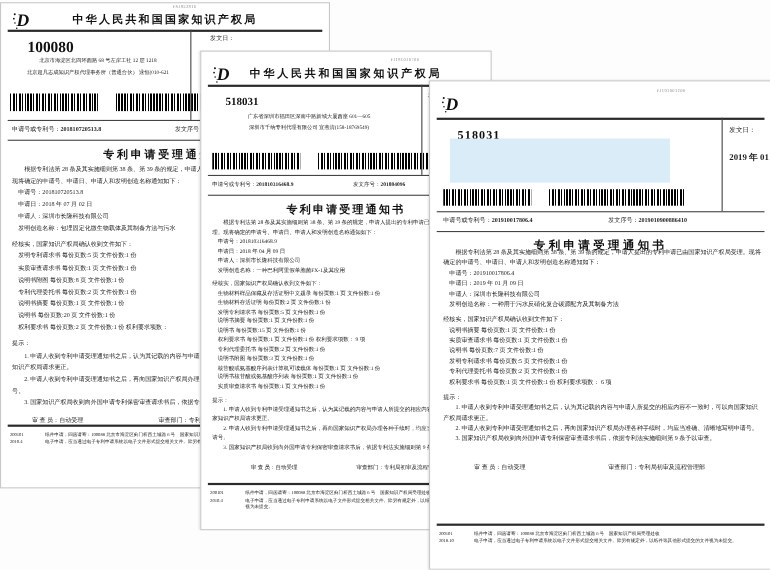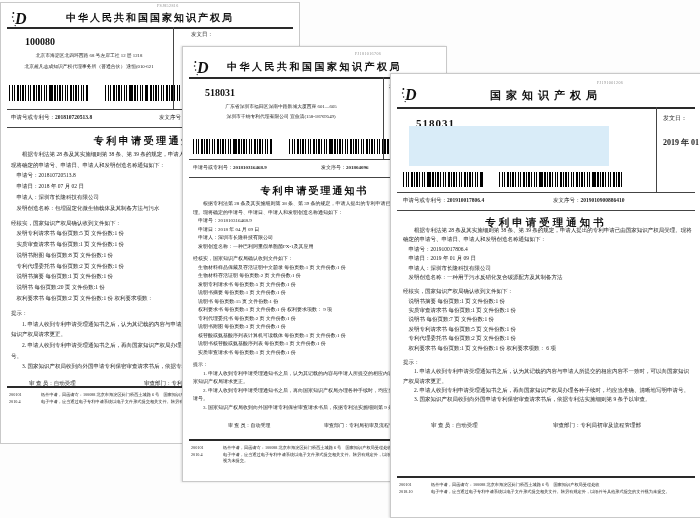--- a/index.html
+++ b/index.html
@@ -40,21 +40,21 @@
   .dept{position:absolute;top:0}
   .footer-row{position:absolute;left:8px;right:8px;display:flex;gap:6px;font-size:4.2px;line-height:1.55;color:#222}
   .form-code{min-width:26px}
   .footer-note{flex:1}
   
   .doc1{left:0;top:2px;width:300px;height:442px;z-index:1}
   .doc1 .corner-code{left:156px;top:0}
   .doc1 .logo{left:10px;top:6px}
   .doc1 .doc-header{top:8px;font-size:10px;letter-spacing:2px}
   .doc1 .hr-top{top:24px}
-  .doc1 .postcode{left:24px;top:33px;font-size:10px}
+  .doc1 .postcode{left:24px;top:33px;font-size:14px}
   .doc1 .address{left:4px;top:48px;width:168px;text-align:center;font-size:4.8px;line-height:2.2}
   .doc1 .barcodes{left:8px;top:82px;width:228px;height:16px}
   .doc1 .vdiv{left:172px;top:24px;height:82px}
   .doc1 .date-cell{left:190px;top:28px;font-size:5.5px}
   .doc1 .hr-mid1{top:106px}
   .doc1 .app-row{left:10px;top:111px;font-size:5.5px}
   .doc1 .serial{left:148px}
   .doc1 .hr-mid2{top:124px}
   .doc1 .notice-title{top:131px;font-size:10px;letter-spacing:2.5px}
   .doc1 .body-block{left:10px;right:10px;top:146px;font-size:5.5px;line-height:1.95}
@@ -286,21 +286,20 @@
   <div class="corner-code">FJ191001206</div>
   <div class="logo">
     <svg width="16" height="18" viewBox="0 0 16 18" aria-hidden="true">
       <text x="4" y="15" font-family="serif" font-size="16" font-style="italic" font-weight="bold" fill="#111">D</text>
       <circle cx="2.4" cy="4" r="0.9" fill="#111"></circle>
       <circle cx="1.6" cy="8" r="0.8" fill="#111"></circle>
       <circle cx="2.6" cy="12" r="0.7" fill="#111"></circle>
       <circle cx="4.2" cy="16.6" r="0.7" fill="#111"></circle>
     </svg>
   </div>
-  <div class="doc-header">国家知识产权局</div>
   <div class="hr hr-top"></div>
 
   <div class="postcode">518031</div>
 
   <div class="blue-box"></div>
   <div class="barcodes">
     <div class="barcode b1"></div>
     <div class="barcode b2"></div>
   </div>
   <div class="vdiv"></div>

